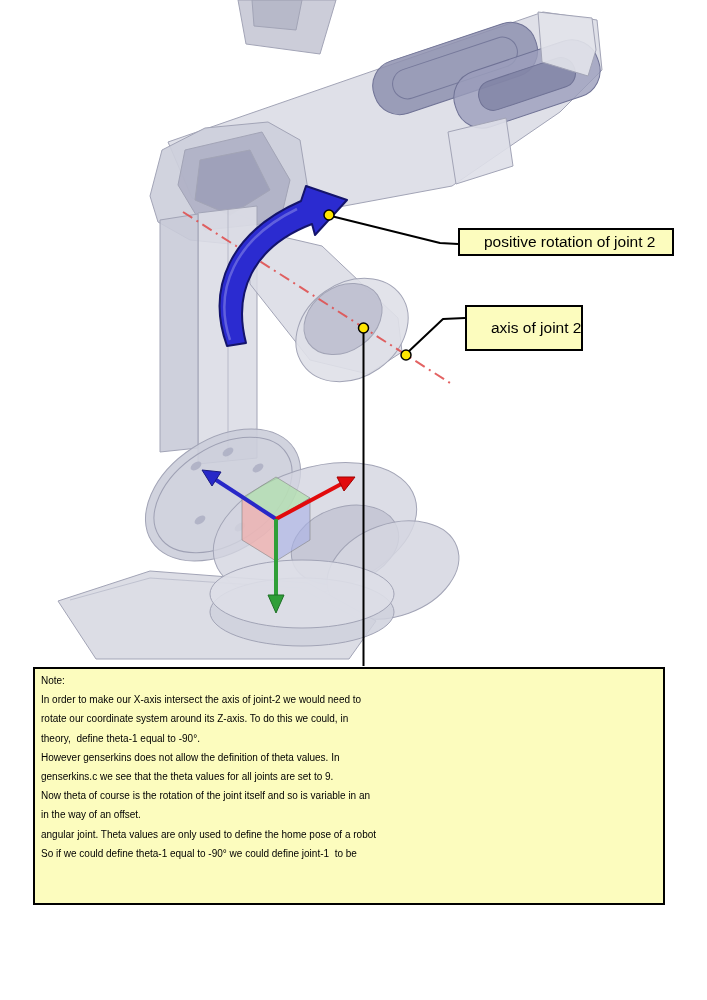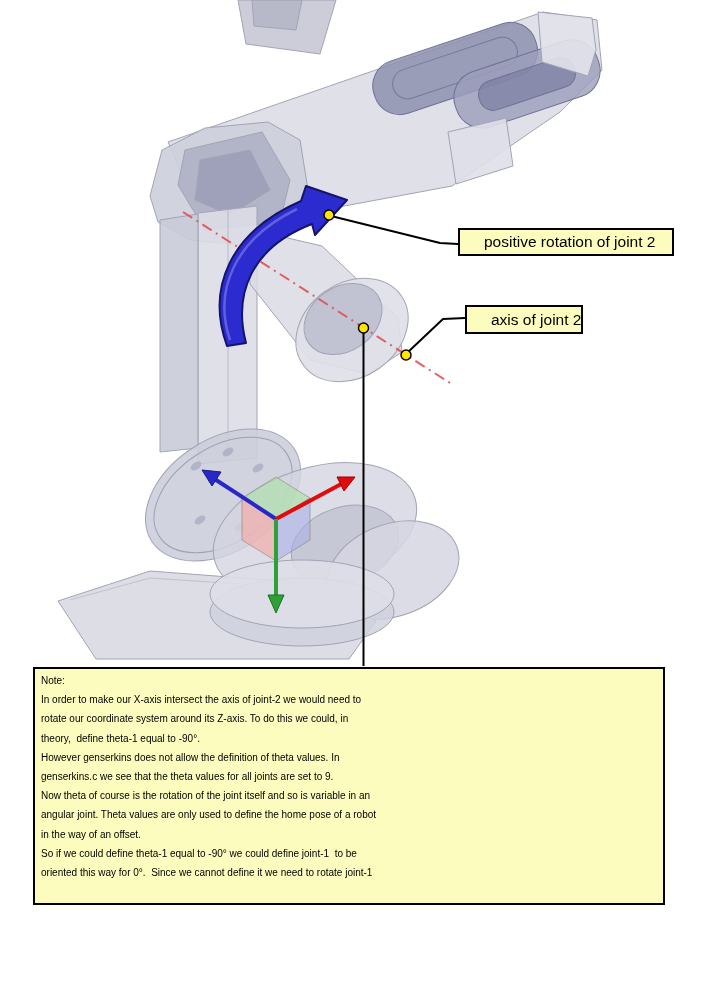--- a/index.html
+++ b/index.html
@@ -7,21 +7,21 @@
     position:relative;width:707px;height:1000px;background:#ffffff;
     font-family:"Liberation Sans",sans-serif;overflow:hidden;
   }
   #scene{position:absolute;left:0;top:0;width:707px;height:1000px;}
   .callout{
     position:absolute;background:#FCFCBE;border:2px solid #000;
     box-sizing:border-box;color:#000;font-size:15.5px;
     display:flex;align-items:center;padding:0 24px;white-space:nowrap;
   }
   #callout-rotation{left:458px;top:228px;width:216px;height:28px;}
-  #callout-axis{left:465px;top:305px;width:118px;height:29px;}
+  #callout-axis{left:465px;top:305px;width:118px;height:46px;}
   #note-box{
     position:absolute;left:33px;top:667px;width:632px;height:238px;
     background:#FCFCBE;border:2px solid #000;box-sizing:border-box;
     padding:2px 6px;color:#000;
   }
   .note-line{
     font-size:10px;line-height:19.2px;white-space:pre-wrap;
   }
 </style>
 </head>
@@ -125,19 +125,18 @@
   </div>
 
   <div id="note-box">
     <div class="note-line">Note:</div>
     <div class="note-line">In order to make our X-axis intersect the axis of joint-2 we would need to</div>
     <div class="note-line">rotate our coordinate system around its Z-axis. To do this we could, in</div>
     <div class="note-line">theory,  define theta-1 equal to -90°.</div>
     <div class="note-line">However genserkins does not allow the definition of theta values. In</div>
     <div class="note-line">genserkins.c we see that the theta values for all joints are set to 9.</div>
     <div class="note-line">Now theta of course is the rotation of the joint itself and so is variable in an</div>
+    <div class="note-line">in the way of an offset.</div>
     <div class="note-line">angular joint. Theta values are only used to define the home pose of a robot</div>
-    <div class="note-line">in the way of an offset.</div>
     <div class="note-line">So if we could define theta-1 equal to -90° we could define joint-1  to be</div>
-    <div class="note-line">oriented this way for 0°.  Since we cannot define it we need to rotate joint-1</div>
   </div>
 
 </div>
 
 </body></html>

